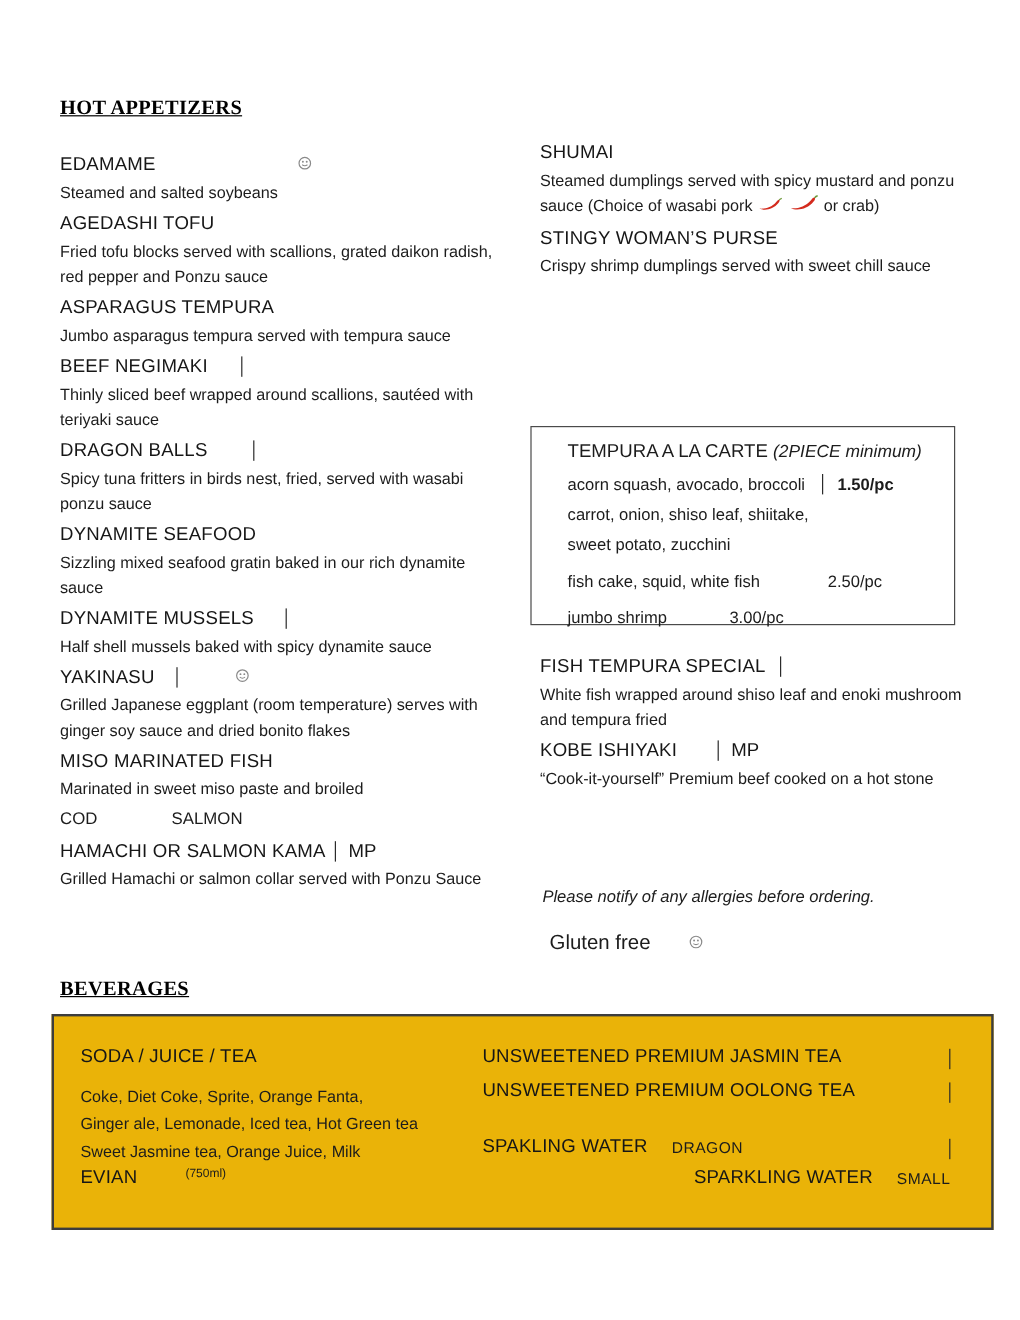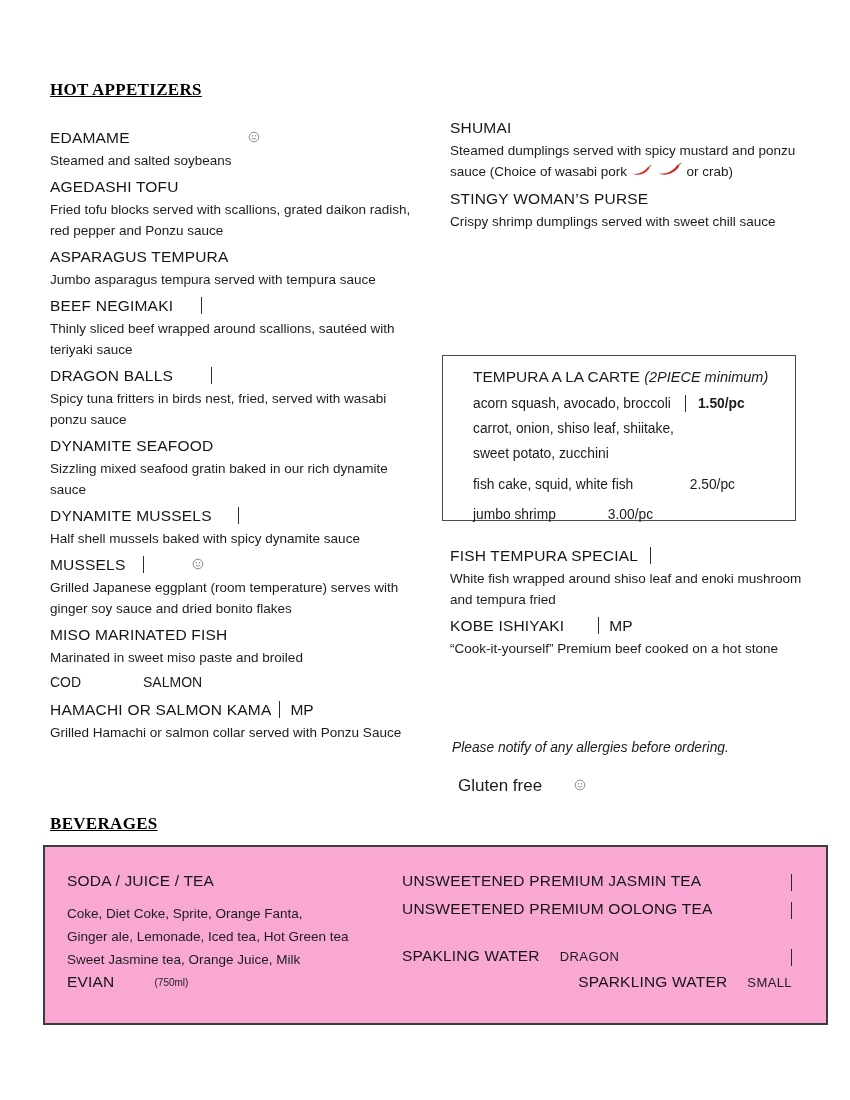--- a/index.html
+++ b/index.html
@@ -39,27 +39,27 @@
   .tb-fish .price{margin-left:auto;text-align:right;}
   .tb-shrimp{margin-top:5px;}
   .tb-shrimp .price{margin-left:52px;}
   
   #allergy-note{position:absolute;left:452px;top:740px;font-style:italic;font-size:13.8px;}
   #gluten-line{position:absolute;left:458px;top:776px;display:flex;align-items:flex-end;font-size:17px;}
   #gluten-line .gf-icon{margin-left:32px;}
   
   #bev-box{
     position:absolute;left:43px;top:845px;width:785px;height:180px;
-    background:#f9a8d4;border:2px solid #3d3d3d;box-sizing:border-box;
+    background:#eab308;border:2px solid #3d3d3d;box-sizing:border-box;
   }
   .bev-h{font-size:15.5px;letter-spacing:.2px;color:#161616;}
   .bev-small{font-size:13.5px;line-height:23px;}
   #soda-title{position:absolute;left:22px;top:25px;}
   #soda-lines{position:absolute;left:22px;top:55px;}
-  #evian-row{position:absolute;left:22px;top:126px;display:flex;align-items:center;}
+  #evian-row{position:absolute;left:22px;top:126px;display:flex;align-items:flex-start;}
   #evian-row .size{font-size:10px;margin-left:40px;}
   .bev-right-row{position:absolute;left:357px;width:390px;display:flex;align-items:center;}
   .bev-right-row .divider{position:absolute;right:0;top:2px;}
   .bev-size{font-size:13px;margin-left:20px;letter-spacing:.4px;}
 </style>
 </head>
 <body>
 
 <div id="page">
 
@@ -122,21 +122,21 @@
     <div class="mi">
       <div class="mi-name-row">
         <span class="mi-name">DYNAMITE MUSSELS</span>
         <span class="divider" style="margin-left:26px;"></span>
       </div>
       <div class="mi-desc">Half shell mussels baked with spicy dynamite sauce</div>
     </div>
 
     <div class="mi">
       <div class="mi-name-row">
-        <span class="mi-name">MUSSELS</span>
+        <span class="mi-name">YAKINASU</span>
         <span class="divider" style="margin-left:18px;"></span>
         <span class="gf-icon" style="margin-left:48px;">
           <svg width="12" height="12" viewBox="0 0 12 12">
               <circle cx="6" cy="6" r="4.8" fill="none" stroke="#8a8a8a" stroke-width="1"></circle>
               <circle cx="4.4" cy="4.8" r="0.8" fill="#8a8a8a"></circle>
               <circle cx="7.6" cy="4.8" r="0.8" fill="#8a8a8a"></circle>
               <path d="M3.8 7.3 Q6 9 8.2 7.3" stroke="#8a8a8a" stroke-width="0.9" fill="none"></path>
             </svg>
         </span>
       </div>

